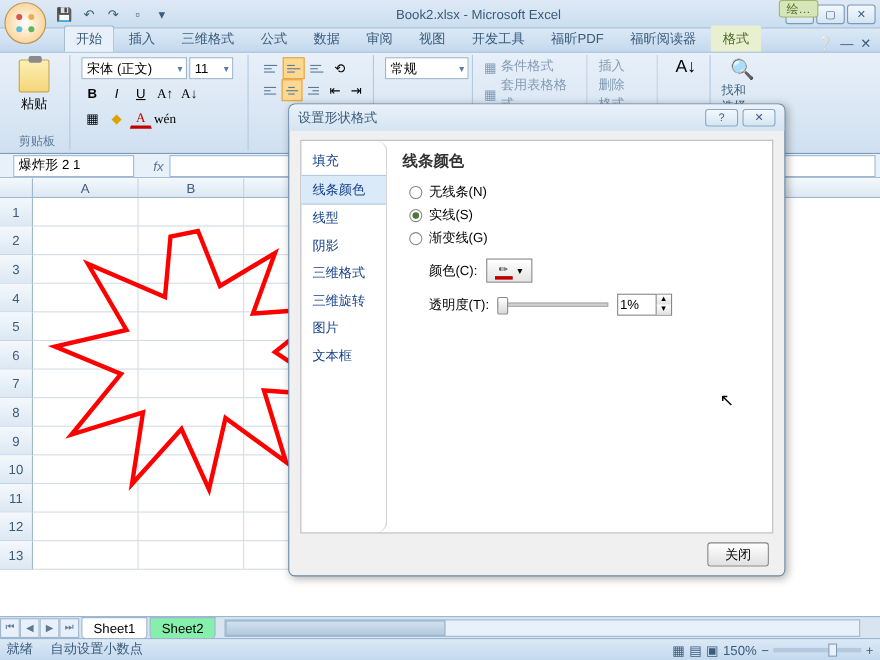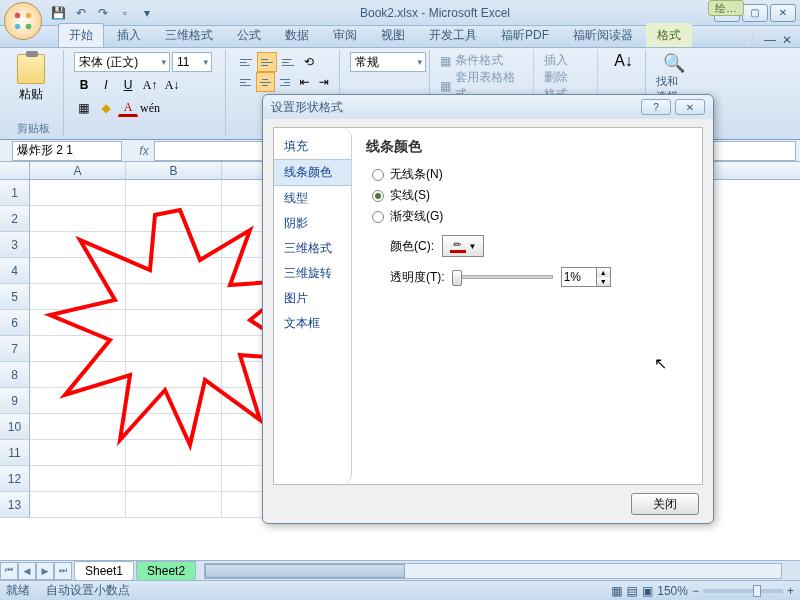--- a/index.html
+++ b/index.html
@@ -89,21 +89,21 @@
 .field-row { display: flex; align-items: center; gap: 8px; margin: 10px 0 8px 24px; }
 .color-btn { width: 42px; height: 22px; border: 1px solid #888; background: linear-gradient(#fff,#e4e4e4); display: flex; align-items: center; justify-content: center; gap: 3px; }
 .color-swatch { width: 16px; height: 3px; background: #c00000; border-bottom: 2px solid #c00000; }
 .color-swatch-wrap { display: flex; flex-direction: column; align-items: center; }
 .slider-track { width: 100px; height: 4px; background: #d0d0d0; border: 1px solid #aaa; position: relative; }
 .slider-thumb { position: absolute; left: -2px; top: -6px; width: 10px; height: 16px; background: linear-gradient(#fff,#d8d8d8); border: 1px solid #888; border-radius: 2px; }
 .spin { width: 50px; height: 20px; border: 1px solid #888; background: #fff; display: flex; align-items: center; padding: 0 2px; position: relative; }
 .spin-btns { position: absolute; right: 0; top: 0; bottom: 0; width: 14px; display: flex; flex-direction: column; }
 .spin-b { flex: 1; border-left: 1px solid #888; background: linear-gradient(#fff,#e0e0e0); font-size: 7px; display: flex; align-items: center; justify-content: center; }
 .dlg-footer { position: absolute; bottom: 8px; right: 14px; }
-.close-btn { width: 68px; height: 22px; border: 1px solid #888; background: linear-gradient(#fff,#e0e0e0); border-radius: 3px; }
+.close-btn { width: 56px; height: 22px; border: 1px solid #888; background: linear-gradient(#fff,#e0e0e0); border-radius: 3px; }
 
 .cursor { position: absolute; left: 654px; top: 354px; font-size: 16px; color: #000; pointer-events: none; }
 </style>
 </head>
 <body>
 
 <div class="office-btn">
   <svg viewBox="0 0 24 24">
       <circle cx="6" cy="6" r="3" fill="#d9534f"></circle>
       <circle cx="18" cy="6" r="3" fill="#f0ad4e"></circle>

